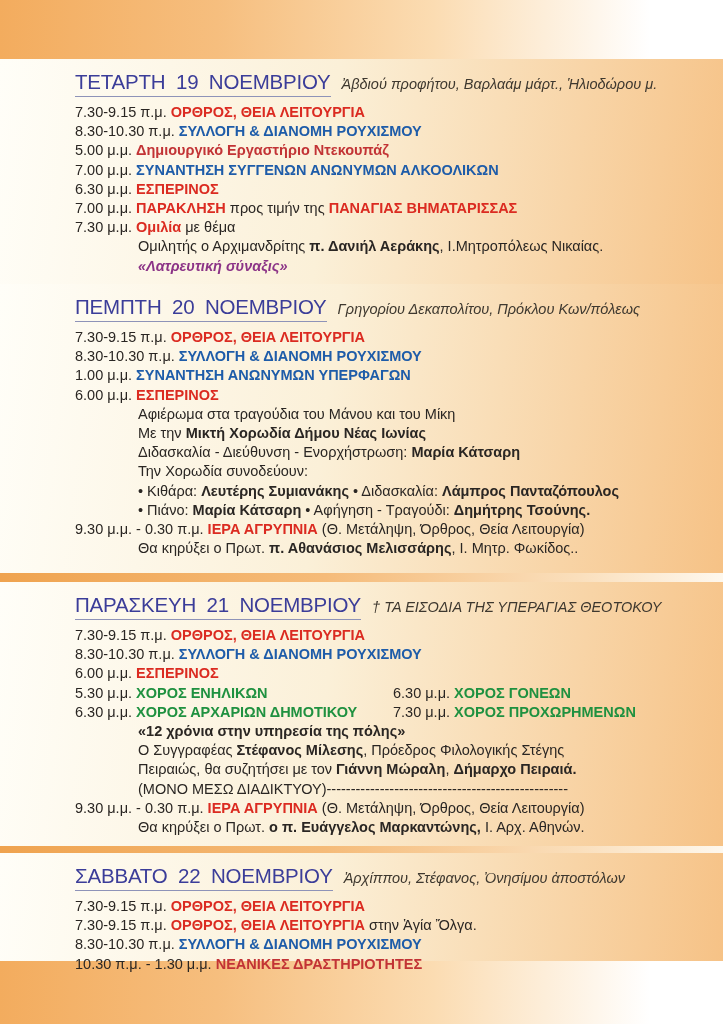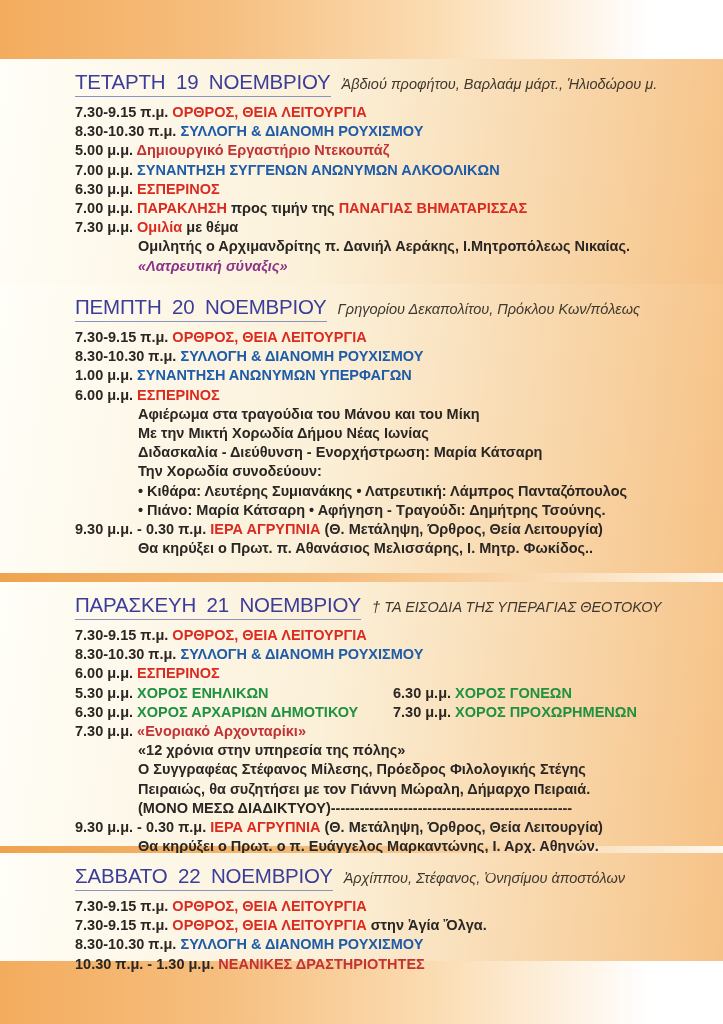--- a/index.html
+++ b/index.html
@@ -39,21 +39,21 @@
   .day-sub{
     font-style:italic;font-size:14.5px;color:#3e382f;
     margin-left:11px;
   }
   .lines{padding:5px 14px 0 75px;font-size:14.5px;line-height:19.2px;}
   .line{white-space:nowrap;}
   .indent{padding-left:63px;}
   .cols{display:flex;}
   .col1{width:318px;}
 
-  .s-time,.s-plain{color:#2a2623;font-weight:bold;}
+  .s-time,.s-plain{color:#2a2623;font-weight:normal;}
   .s-bold{color:#2a2623;font-weight:bold;}
   .s-red{color:#db2b21;font-weight:bold;}
   .s-dred{color:#c23335;font-weight:bold;}
   .s-blue{color:#1e5ca9;font-weight:bold;}
   .s-green{color:#1f9140;font-weight:bold;}
   .s-plum{color:#8c3487;font-weight:bold;font-style:italic;}
 </style>
 </head>
 <body>
 
@@ -79,41 +79,40 @@
       <div class="day-head"><span class="day-title">ΠΕΜΠΤΗ  20  ΝΟΕΜΒΡΙΟΥ</span><span class="day-sub">Γρηγορίου Δεκαπολίτου, Πρόκλου Κων/πόλεως</span></div>
       <div class="lines">
         <div class="line"><span class="s-time">7.30-9.15 π.μ. </span><span class="s-red">ΟΡΘΡΟΣ, ΘΕΙΑ ΛΕΙΤΟΥΡΓΙΑ</span></div>
         <div class="line"><span class="s-time">8.30-10.30 π.μ. </span><span class="s-blue">ΣΥΛΛΟΓΗ &amp; ΔΙΑΝΟΜΗ ΡΟΥΧΙΣΜΟΥ</span></div>
         <div class="line"><span class="s-time">1.00 μ.μ. </span><span class="s-blue">ΣΥΝΑΝΤΗΣΗ ΑΝΩΝΥΜΩΝ ΥΠΕΡΦΑΓΩΝ</span></div>
         <div class="line"><span class="s-time">6.00 μ.μ. </span><span class="s-red">ΕΣΠΕΡΙΝΟΣ</span></div>
         <div class="line indent"><span class="s-plain">Αφιέρωμα στα  τραγούδια του Μάνου και του Μίκη</span></div>
         <div class="line indent"><span class="s-plain">Με την </span><span class="s-bold">Μικτή Χορωδία Δήμου Νέας Ιωνίας</span></div>
         <div class="line indent"><span class="s-plain">Διδασκαλία - Διεύθυνση - Ενορχήστρωση: </span><span class="s-bold">Μαρία Κάτσαρη</span></div>
         <div class="line indent"><span class="s-plain">Την Χορωδία συνοδεύουν:</span></div>
-        <div class="line indent"><span class="s-plain">• Κιθάρα: </span><span class="s-bold">Λευτέρης Συμιανάκης</span><span class="s-plain"> • Λατρευτική: </span><span class="s-bold">Λάμπρος Πανταζόπουλος</span></div>
+        <div class="line indent"><span class="s-plain">• Κιθάρα: </span><span class="s-bold">Λευτέρης Συμιανάκης</span><span class="s-plain"> • Διδασκαλία: </span><span class="s-bold">Λάμπρος Πανταζόπουλος</span></div>
         <div class="line indent"><span class="s-plain">• Πιάνο: </span><span class="s-bold">Μαρία Κάτσαρη</span><span class="s-plain"> • Αφήγηση - Τραγούδι: </span><span class="s-bold">Δημήτρης Τσούνης.</span></div>
         <div class="line"><span class="s-time">9.30 μ.μ. - 0.30 π.μ. </span><span class="s-red">ΙΕΡΑ ΑΓΡΥΠΝΙΑ</span><span class="s-plain"> (Θ. Μετάληψη, Όρθρος, Θεία Λειτουργία)</span></div>
         <div class="line indent"><span class="s-plain">Θα κηρύξει ο Πρωτ. </span><span class="s-bold">π. Αθανάσιος Μελισσάρης</span><span class="s-plain">, Ι. Μητρ. Φωκίδος..</span></div>
       </div>
     </section>
   <section class="panel p3">
       <div class="day-head"><span class="day-title">ΠΑΡΑΣΚΕΥΗ  21  ΝΟΕΜΒΡΙΟΥ</span><span class="day-sub">† ΤΑ ΕΙΣΟΔΙΑ ΤΗΣ ΥΠΕΡΑΓΙΑΣ ΘΕΟΤΟΚΟΥ</span></div>
       <div class="lines">
         <div class="line"><span class="s-time">7.30-9.15 π.μ. </span><span class="s-red">ΟΡΘΡΟΣ, ΘΕΙΑ ΛΕΙΤΟΥΡΓΙΑ</span></div>
         <div class="line"><span class="s-time">8.30-10.30 π.μ. </span><span class="s-blue">ΣΥΛΛΟΓΗ &amp; ΔΙΑΝΟΜΗ ΡΟΥΧΙΣΜΟΥ</span></div>
         <div class="line"><span class="s-time">6.00 μ.μ. </span><span class="s-red">ΕΣΠΕΡΙΝΟΣ</span></div>
         <div class="line cols">
           <div class="col col1"><span class="s-time">5.30 μ.μ. </span><span class="s-green">ΧΟΡΟΣ ΕΝΗΛΙΚΩΝ</span></div>
           <div class="col col2"><span class="s-time">6.30 μ.μ. </span><span class="s-green">ΧΟΡΟΣ ΓΟΝΕΩΝ</span></div>
         </div>
         <div class="line cols">
           <div class="col col1"><span class="s-time">6.30 μ.μ. </span><span class="s-green">ΧΟΡΟΣ ΑΡΧΑΡΙΩΝ ΔΗΜΟΤΙΚΟΥ</span></div>
           <div class="col col2"><span class="s-time">7.30 μ.μ. </span><span class="s-green">ΧΟΡΟΣ ΠΡΟΧΩΡΗΜΕΝΩΝ</span></div>
         </div>
-        <div class="line"><span class="s-time">7.30 μ.μ. </span><span class="s-dred">«Ενοριακό Αρχονταρίκι»</span></div>
         <div class="line indent"><span class="s-bold">«12 χρόνια στην υπηρεσία της πόλης»</span></div>
         <div class="line indent"><span class="s-plain">Ο Συγγραφέας </span><span class="s-bold">Στέφανος Μίλεσης</span><span class="s-plain">, Πρόεδρος Φιλολογικής Στέγης</span></div>
         <div class="line indent"><span class="s-plain">Πειραιώς, θα συζητήσει με τον </span><span class="s-bold">Γιάννη Μώραλη</span><span class="s-plain">, </span><span class="s-bold">Δήμαρχο Πειραιά.</span></div>
         <div class="line indent"><span class="s-plain">(ΜΟΝΟ ΜΕΣΩ ΔΙΑΔΙΚΤΥΟΥ)--------------------------------------------------</span></div>
         <div class="line"><span class="s-time">9.30 μ.μ. - 0.30 π.μ. </span><span class="s-red">ΙΕΡΑ ΑΓΡΥΠΝΙΑ</span><span class="s-plain"> (Θ. Μετάληψη, Όρθρος, Θεία Λειτουργία)</span></div>
         <div class="line indent"><span class="s-plain">Θα κηρύξει ο Πρωτ. </span><span class="s-bold">ο π. Ευάγγελος Μαρκαντώνης,</span><span class="s-plain"> Ι. Αρχ. Αθηνών.</span></div>
       </div>
     </section>
   <section class="panel p4">
       <div class="day-head"><span class="day-title">ΣΑΒΒΑΤΟ  22  ΝΟΕΜΒΡΙΟΥ</span><span class="day-sub">Ἀρχίππου, Στέφανος, Ὀνησίμου ἀποστόλων</span></div>

